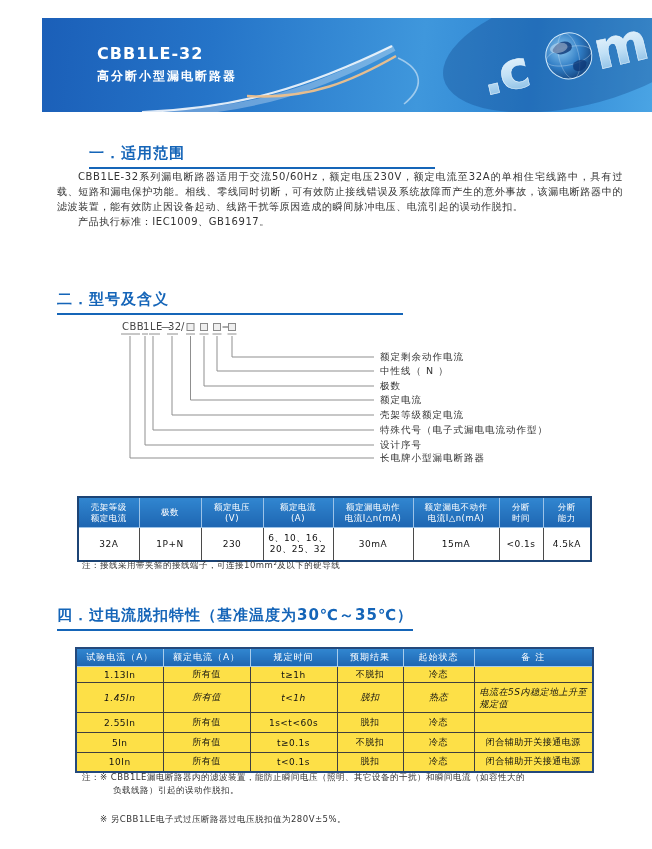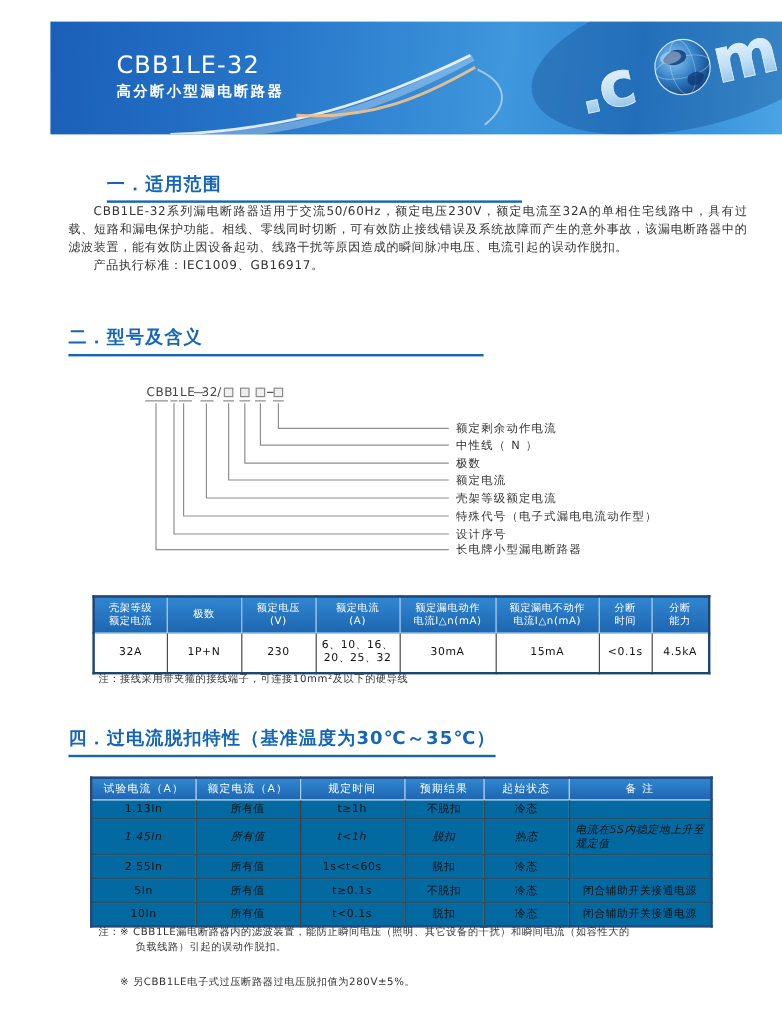--- a/index.html
+++ b/index.html
@@ -9,30 +9,30 @@
     color:#333;overflow:hidden;
   }
   
   .banner{
     position:absolute;left:42px;top:18px;width:610px;height:94px;
     background:linear-gradient(96deg,#1b5fb8 0%,#2574c8 28%,#3f97dc 62%,#2e86d4 80%,#4aa4e4 100%);
     overflow:hidden;
   }
   .banner-art{position:absolute;left:0;top:0;width:610px;height:94px;}
   .banner-textblock{position:absolute;left:55px;top:26px;color:#fff;z-index:2;}
-  .banner-model{font-size:20px;font-weight:normal;letter-spacing:1px;line-height:20px;}
+  .banner-model{font-size:16px;font-weight:bold;letter-spacing:1px;line-height:20px;}
   .banner-sub{font-size:12px;font-weight:bold;letter-spacing:2px;margin-top:4px;text-align:center;}
   
   .sec-title{
     position:absolute;left:57px;margin:0;
     font-size:15px;font-weight:bold;letter-spacing:1px;color:#1565b8;
     display:inline-block;min-width:346px;border-bottom:2px solid #1565b8;padding-bottom:4px;
   }
   #title1{top:144px;margin-left:32px;}
-  #title2{top:272px;}
+  #title2{top:290px;}
   #title4{top:606px;}
   
   .para-block{position:absolute;left:57px;top:169px;width:566px;}
   .body-text{
     margin:0;font-size:10px;line-height:15px;letter-spacing:0.6px;
     text-align:justify;color:#333;text-indent:21px;
   }
   
   .diagram{position:absolute;left:0;top:312px;width:652px;height:172px;}
   .diagram text{fill:#333;font-size:9.5px;letter-spacing:1px;}
@@ -54,21 +54,21 @@
     position:absolute;left:82px;top:560px;font-size:8.5px;color:#333;letter-spacing:0.5px;
   }
   .trip-table{position:absolute;left:75px;top:647px;width:517px;border:2px solid #24497c;}
   .trip-table th{
     background:linear-gradient(#3186d0,#1e66b2);color:#fff;font-weight:normal;
     font-size:9px;letter-spacing:1px;height:17px;border:1px solid #a9cdec;
     text-align:center;vertical-align:middle;padding:0;
   }
   .trip-table td{
     font-size:9px;color:#111;text-align:center;vertical-align:middle;
-    border:1px solid #3f3f3f;letter-spacing:0.5px;background:#0369a1;padding:1px 3px;
+    border:1px solid #3f3f3f;letter-spacing:0.5px;background:#fde047;padding:1px 3px;
   }
   .trip-table tbody tr:nth-child(1){height:16px;}
   .trip-table tbody tr:nth-child(2){height:30px;font-style:italic;}
   .trip-table tbody tr:nth-child(3){height:20px;}
   .trip-table tbody tr:nth-child(4){height:20px;}
   .trip-table tbody tr:nth-child(5){height:19px;}
   td.remark-left{text-align:left;line-height:12px;padding-left:5px;}
   
   .notes-block{position:absolute;left:82px;top:771px;font-size:8.5px;color:#333;line-height:13px;letter-spacing:0.5px;}
   .note-l2{margin-left:31px;}

